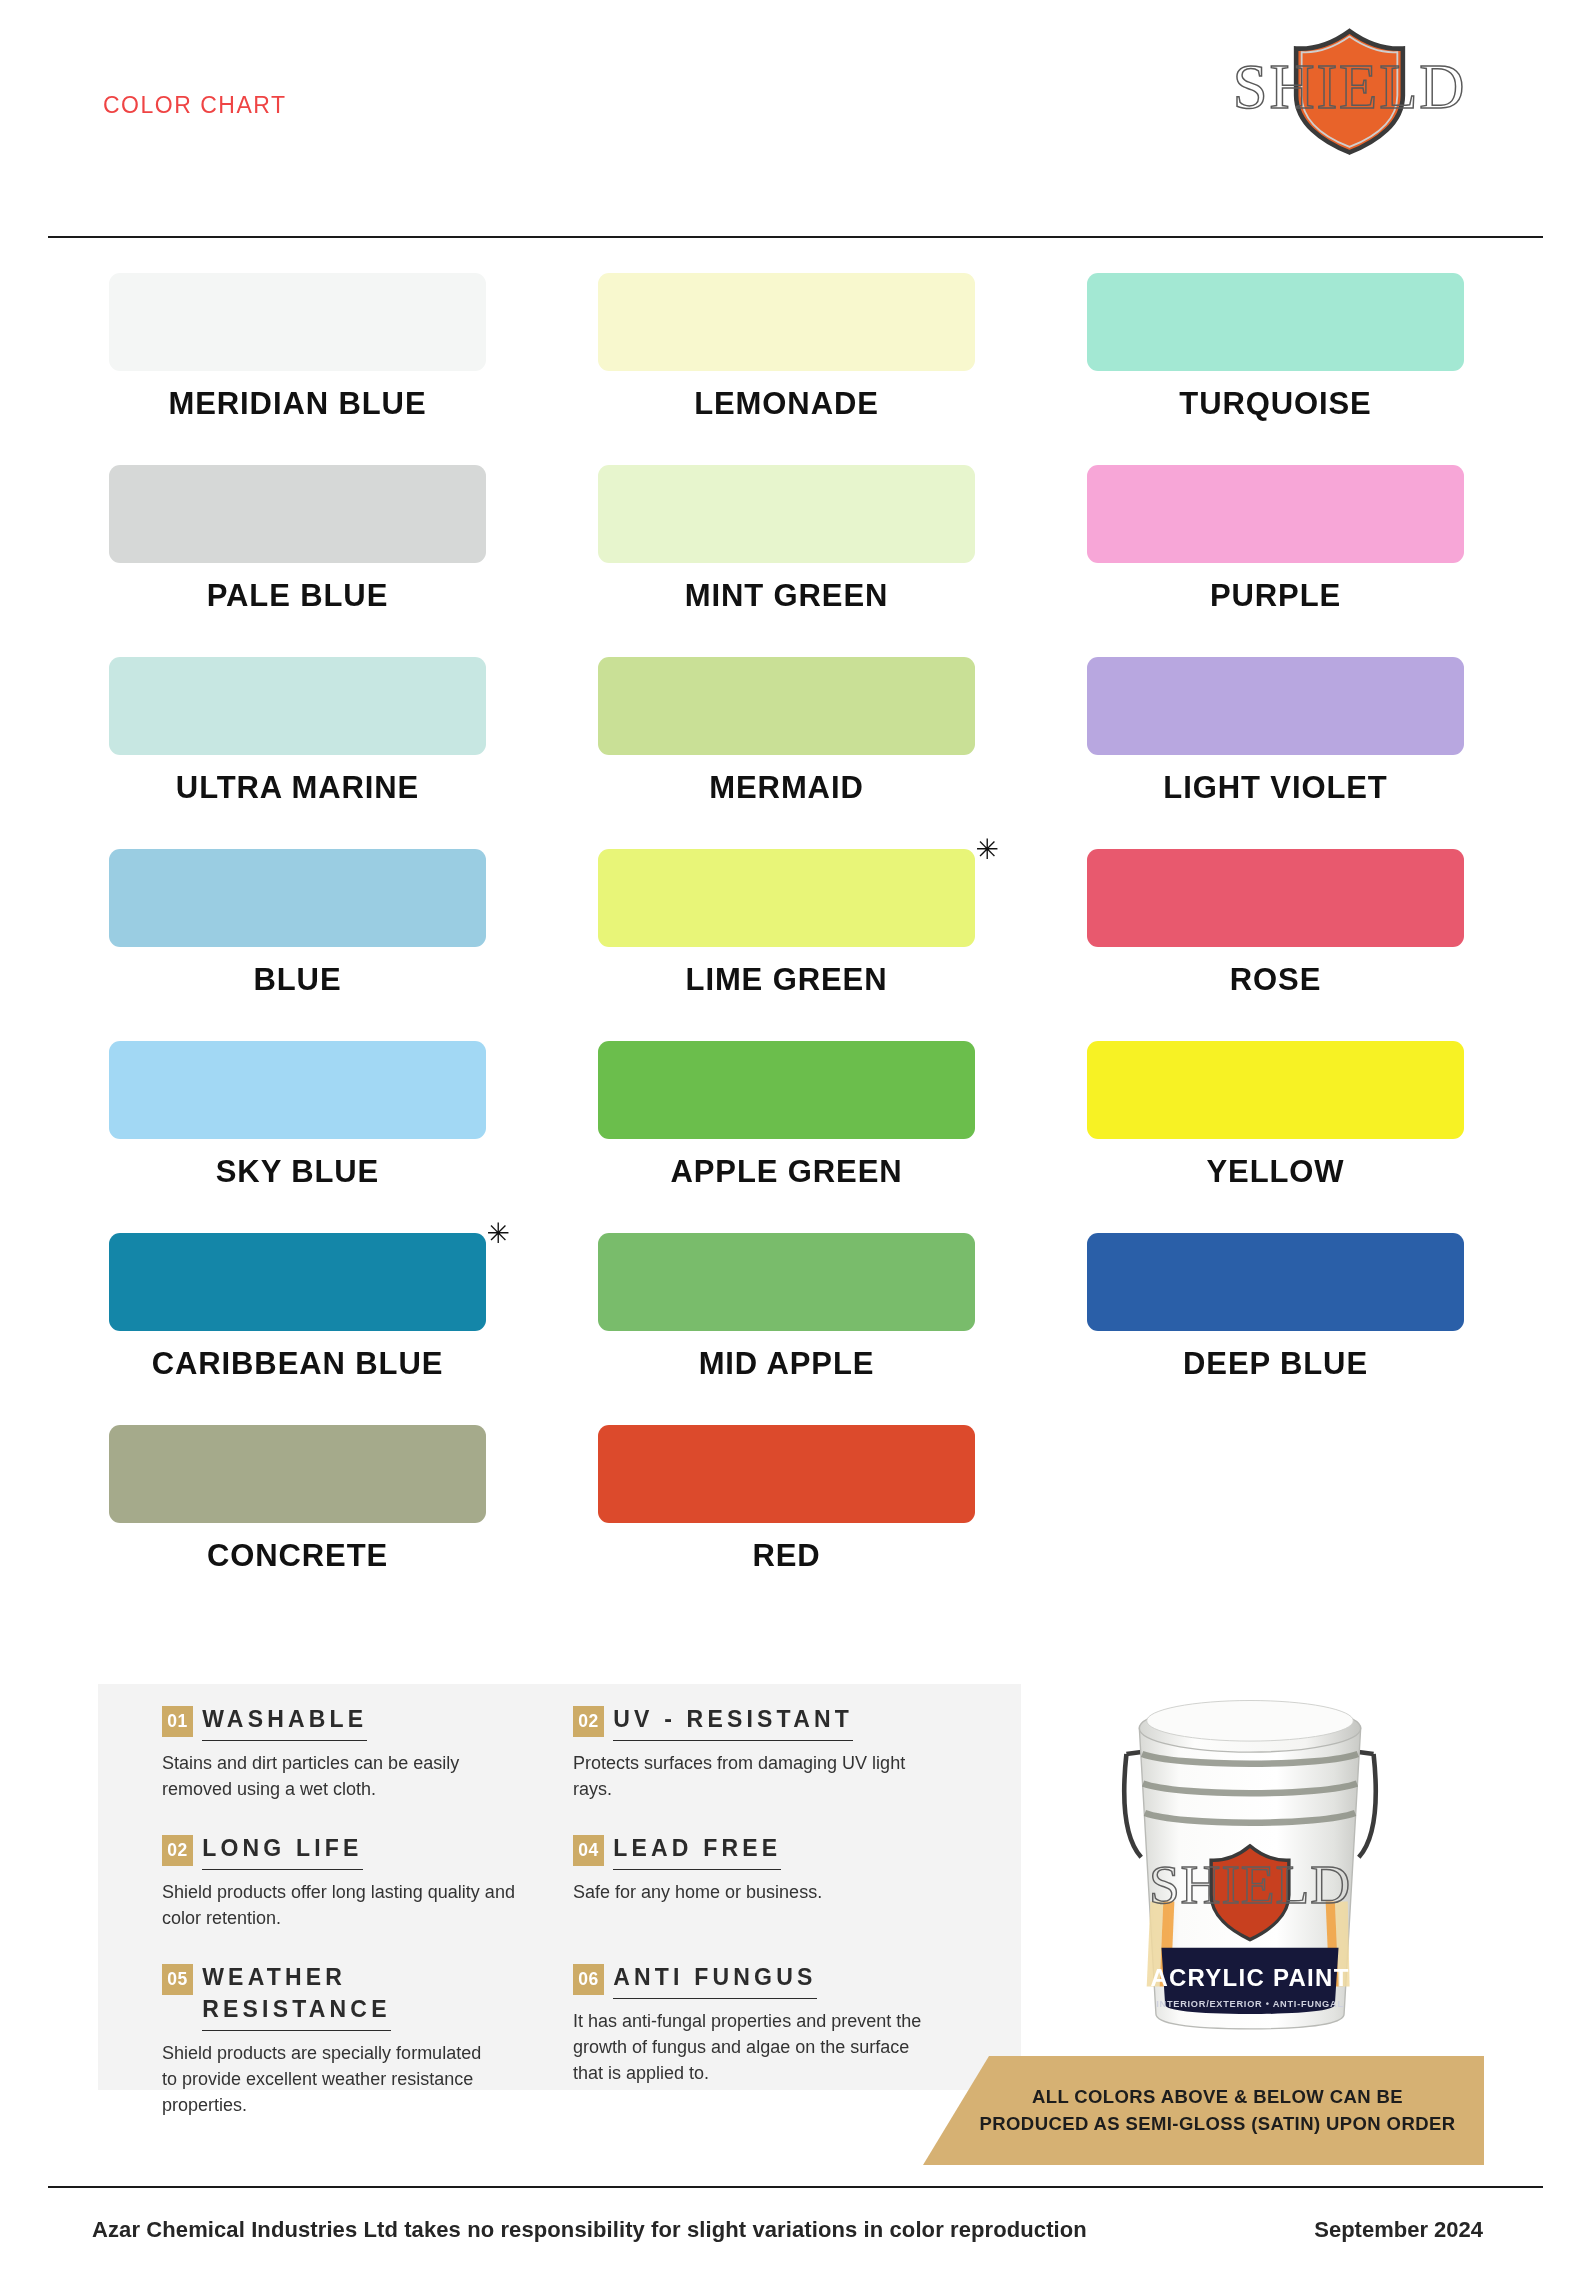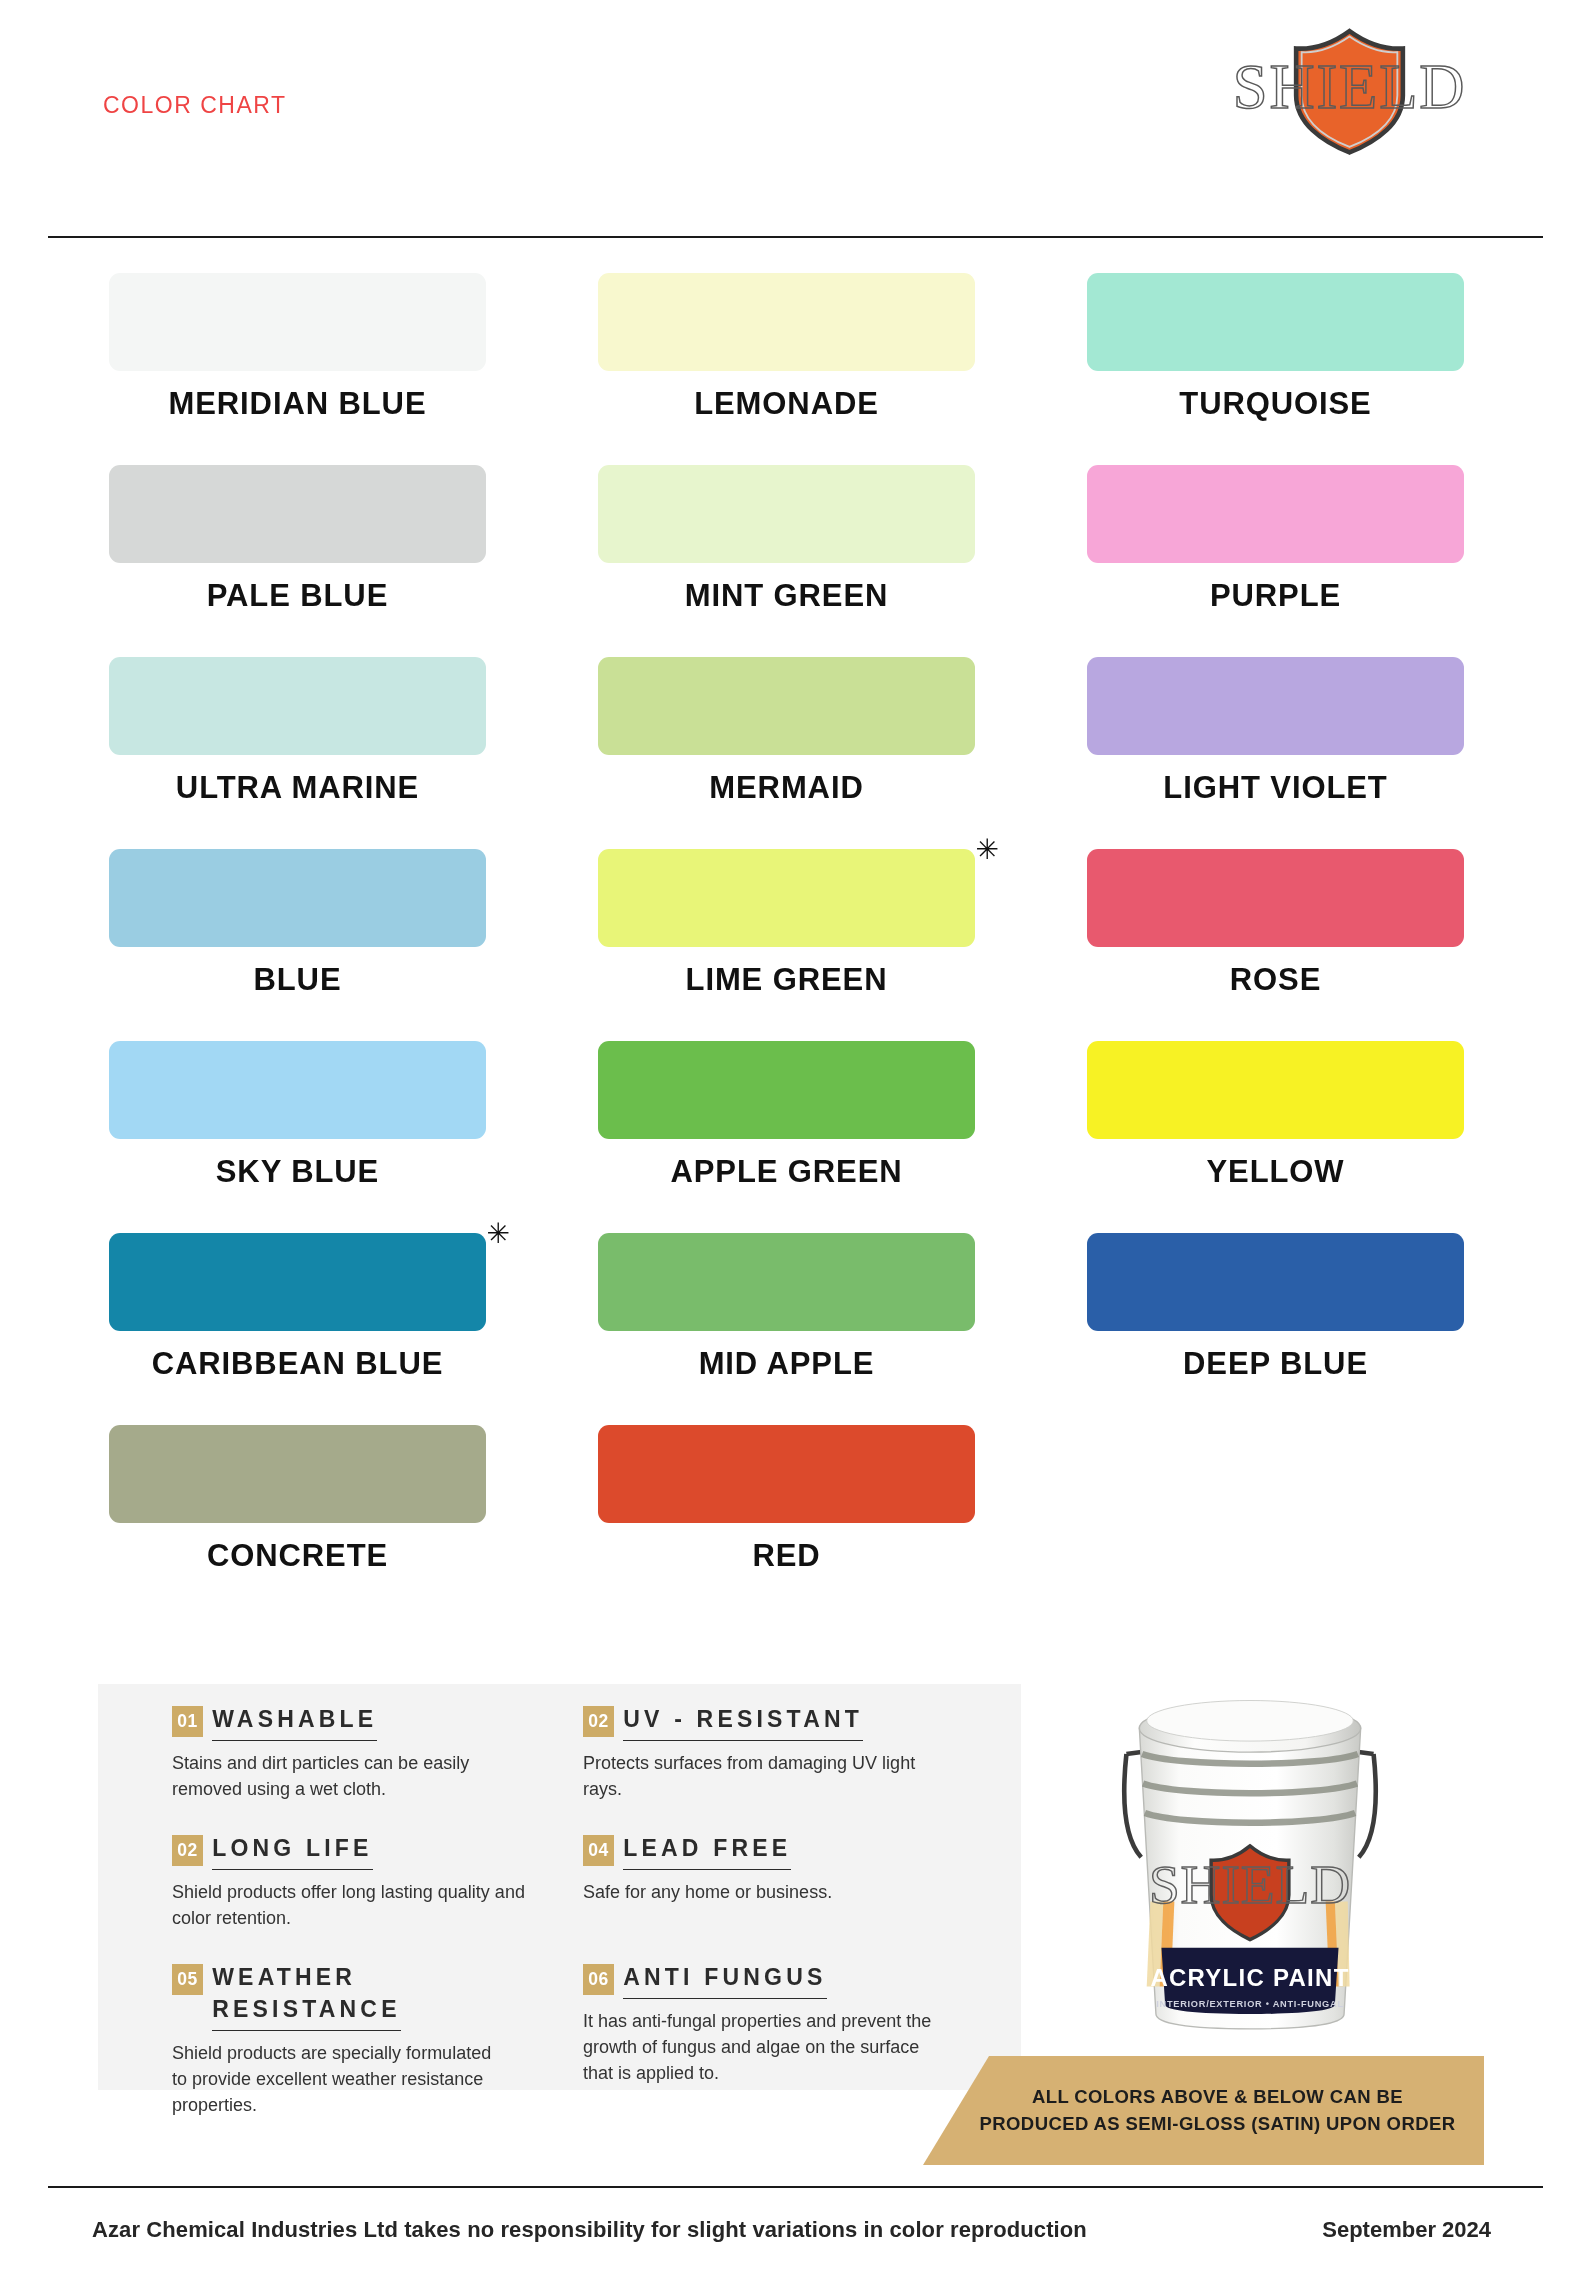--- a/index.html
+++ b/index.html
@@ -95,21 +95,21 @@
   .features-panel {
     position: absolute;
     left: 98px;
     top: 1684px;
     width: 923px;
     height: 406px;
     background: #f3f3f3;
   }
   .features-grid {
     position: absolute;
-    left: 17px;
+    left: 7px;
     top: 0;
     width: 100%;
     height: 100%;
     display: grid;
     grid-template-columns: 411px 411px;
     grid-template-rows: 129px 129px 148px;
     padding: 20px 0 0 57px;
     box-sizing: border-box;
     column-gap: 0;
   }
@@ -194,21 +194,21 @@
     position: absolute;
     left: 48px;
     right: 48px;
     top: 2186px;
     height: 1.8px;
     background: #1a1a1a;
   }
   .footer {
     position: absolute;
     left: 92px;
-    right: 100px;
+    right: 108px;
     top: 2217px;
     display: flex;
     justify-content: space-between;
     align-items: baseline;
   }
   .footer-note {
     font-size: 22px;
     font-weight: 700;
     color: #262626;
     letter-spacing: 0.1px;

